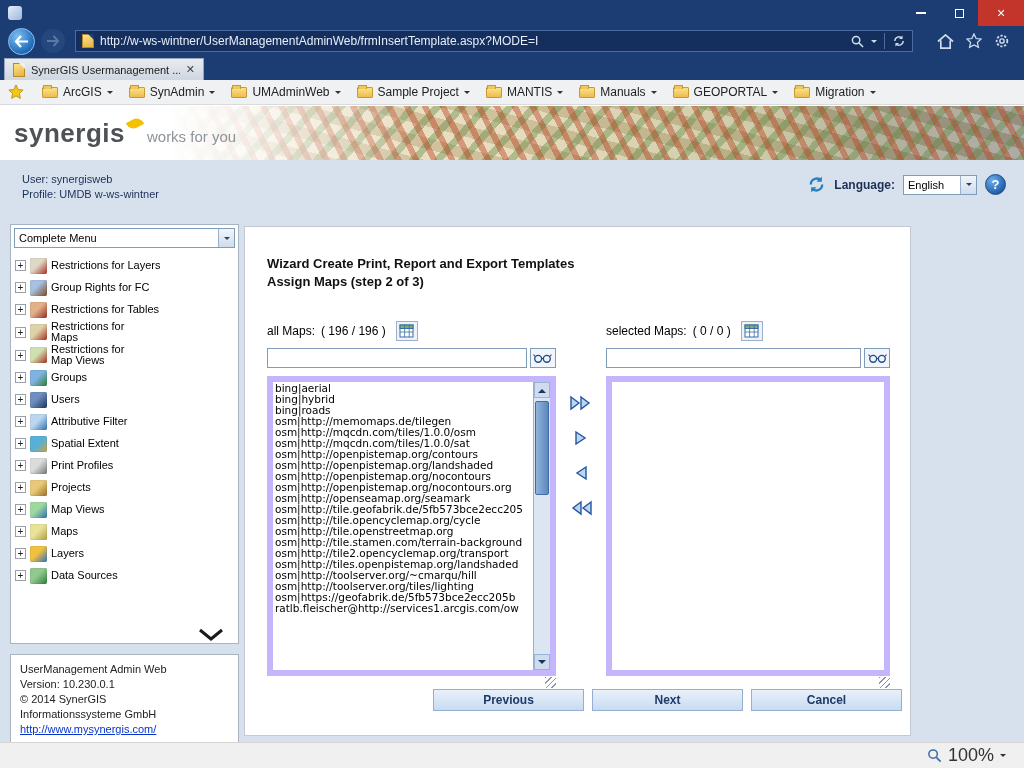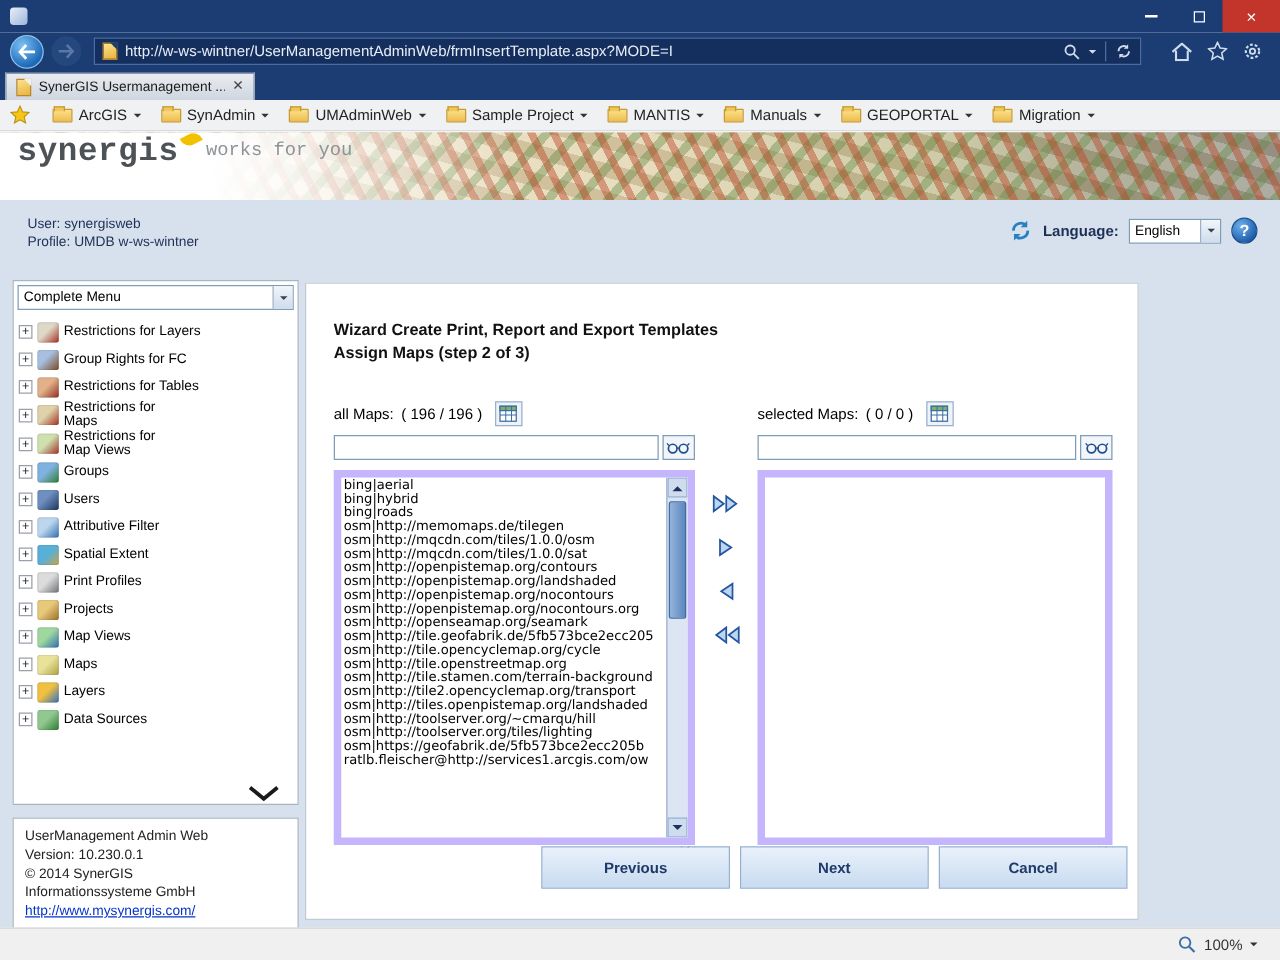--- a/index.html
+++ b/index.html
@@ -59,21 +59,21 @@
 
   
   .banner { position:absolute; top:106px; left:0; right:0; height:54px;
     background:
       linear-gradient(90deg, #ffffff 0 170px, rgba(255,255,255,.85) 240px, rgba(255,255,255,0) 420px),
       repeating-linear-gradient(63deg, rgba(186,70,38,.45) 0 6px, rgba(0,0,0,0) 6px 16px),
       repeating-linear-gradient(-48deg, rgba(96,136,66,.40) 0 7px, rgba(0,0,0,0) 7px 18px),
       repeating-linear-gradient(15deg, rgba(242,232,202,.65) 0 11px, rgba(206,188,148,.65) 11px 22px),
       linear-gradient(90deg, #e9e1cd 0%, #d2c6a6 50%, #8a9468 74%, #3c4c44 86%, #2c3c5e 100%);
   }
-  .banner-inner { display:flex; height:100%; padding-left:14px;font-family:Liberation Mono, monospace; }
+  .banner-inner { display:flex; align-items:center; height:100%; padding-left:14px; }
   .logo { font-size:26px; font-weight:bold; color:#4d5257; letter-spacing:.5px; position:relative; padding-right:18px; }
   .logo-swoosh { position:absolute; right:0; top:1px; width:16px; height:9px; background:#f2c200;
                  border-radius:0 8px 0 8px; transform:rotate(-28deg); }
   .tagline { font-size:15px; color:#8d9399; margin-left:4px; margin-top:6px; }
 
   
   .bodybg { position:absolute; top:160px; left:0; right:0; height:582px; background:#d7e1ee; }
 
   .userbar { position:relative; height:58px; }
   .user-info { position:absolute; left:22px; top:12px; font-size:11px; color:#1c2f55; line-height:15px; }
@@ -155,28 +155,28 @@
   .strack { flex:1; position:relative; }
   .sthumb { position:absolute; left:1px; right:1px; top:3px; height:94px; border:1px solid #3f6ca6; border-radius:2px;
             background:linear-gradient(90deg,#93b4dc,#5d87bd); }
   .gripper { width:11px; height:11px; align-self:flex-end; margin-top:1px;
              background:repeating-linear-gradient(135deg,#8a96a6 0 1px,transparent 1px 4px); }
 
   .transfer { display:flex; flex-direction:column; align-items:center; gap:11px; padding:70px 10px 0; }
   .tbtn { width:30px; height:24px; display:grid; place-items:center; }
 
   .wizard-buttons { position:absolute; right:8px; bottom:24px; display:flex; gap:8px; }
-  .wbtn { width:151px; height:34px; background:linear-gradient(#e9f1fb,#c8dbf0); border:1px solid #93afd2;
+  .wbtn { width:151px; height:22px; background:linear-gradient(#e9f1fb,#c8dbf0); border:1px solid #93afd2;
           font-size:12px; font-weight:bold; color:#1e3a68; display:grid; place-items:center;
           font-family:"Liberation Sans",sans-serif; }
 
   
   .statusbar { position:absolute; bottom:0; left:0; right:0; height:26px; background:#f0f0f0; border-top:1px solid #d4d4d4;
                display:flex; align-items:center; justify-content:flex-end; padding-right:18px; gap:6px; }
-  .zoom-text { font-size:12px; color:#333;text-align:center; }
+  .zoom-text { font-size:18px; color:#333;text-align:center; }
 
   svg { display:block; }
 </style>
 </head>
 <body>
 
 <div class="window">
 
   <div class="titlebar">
     <div class="win-icon"></div>

